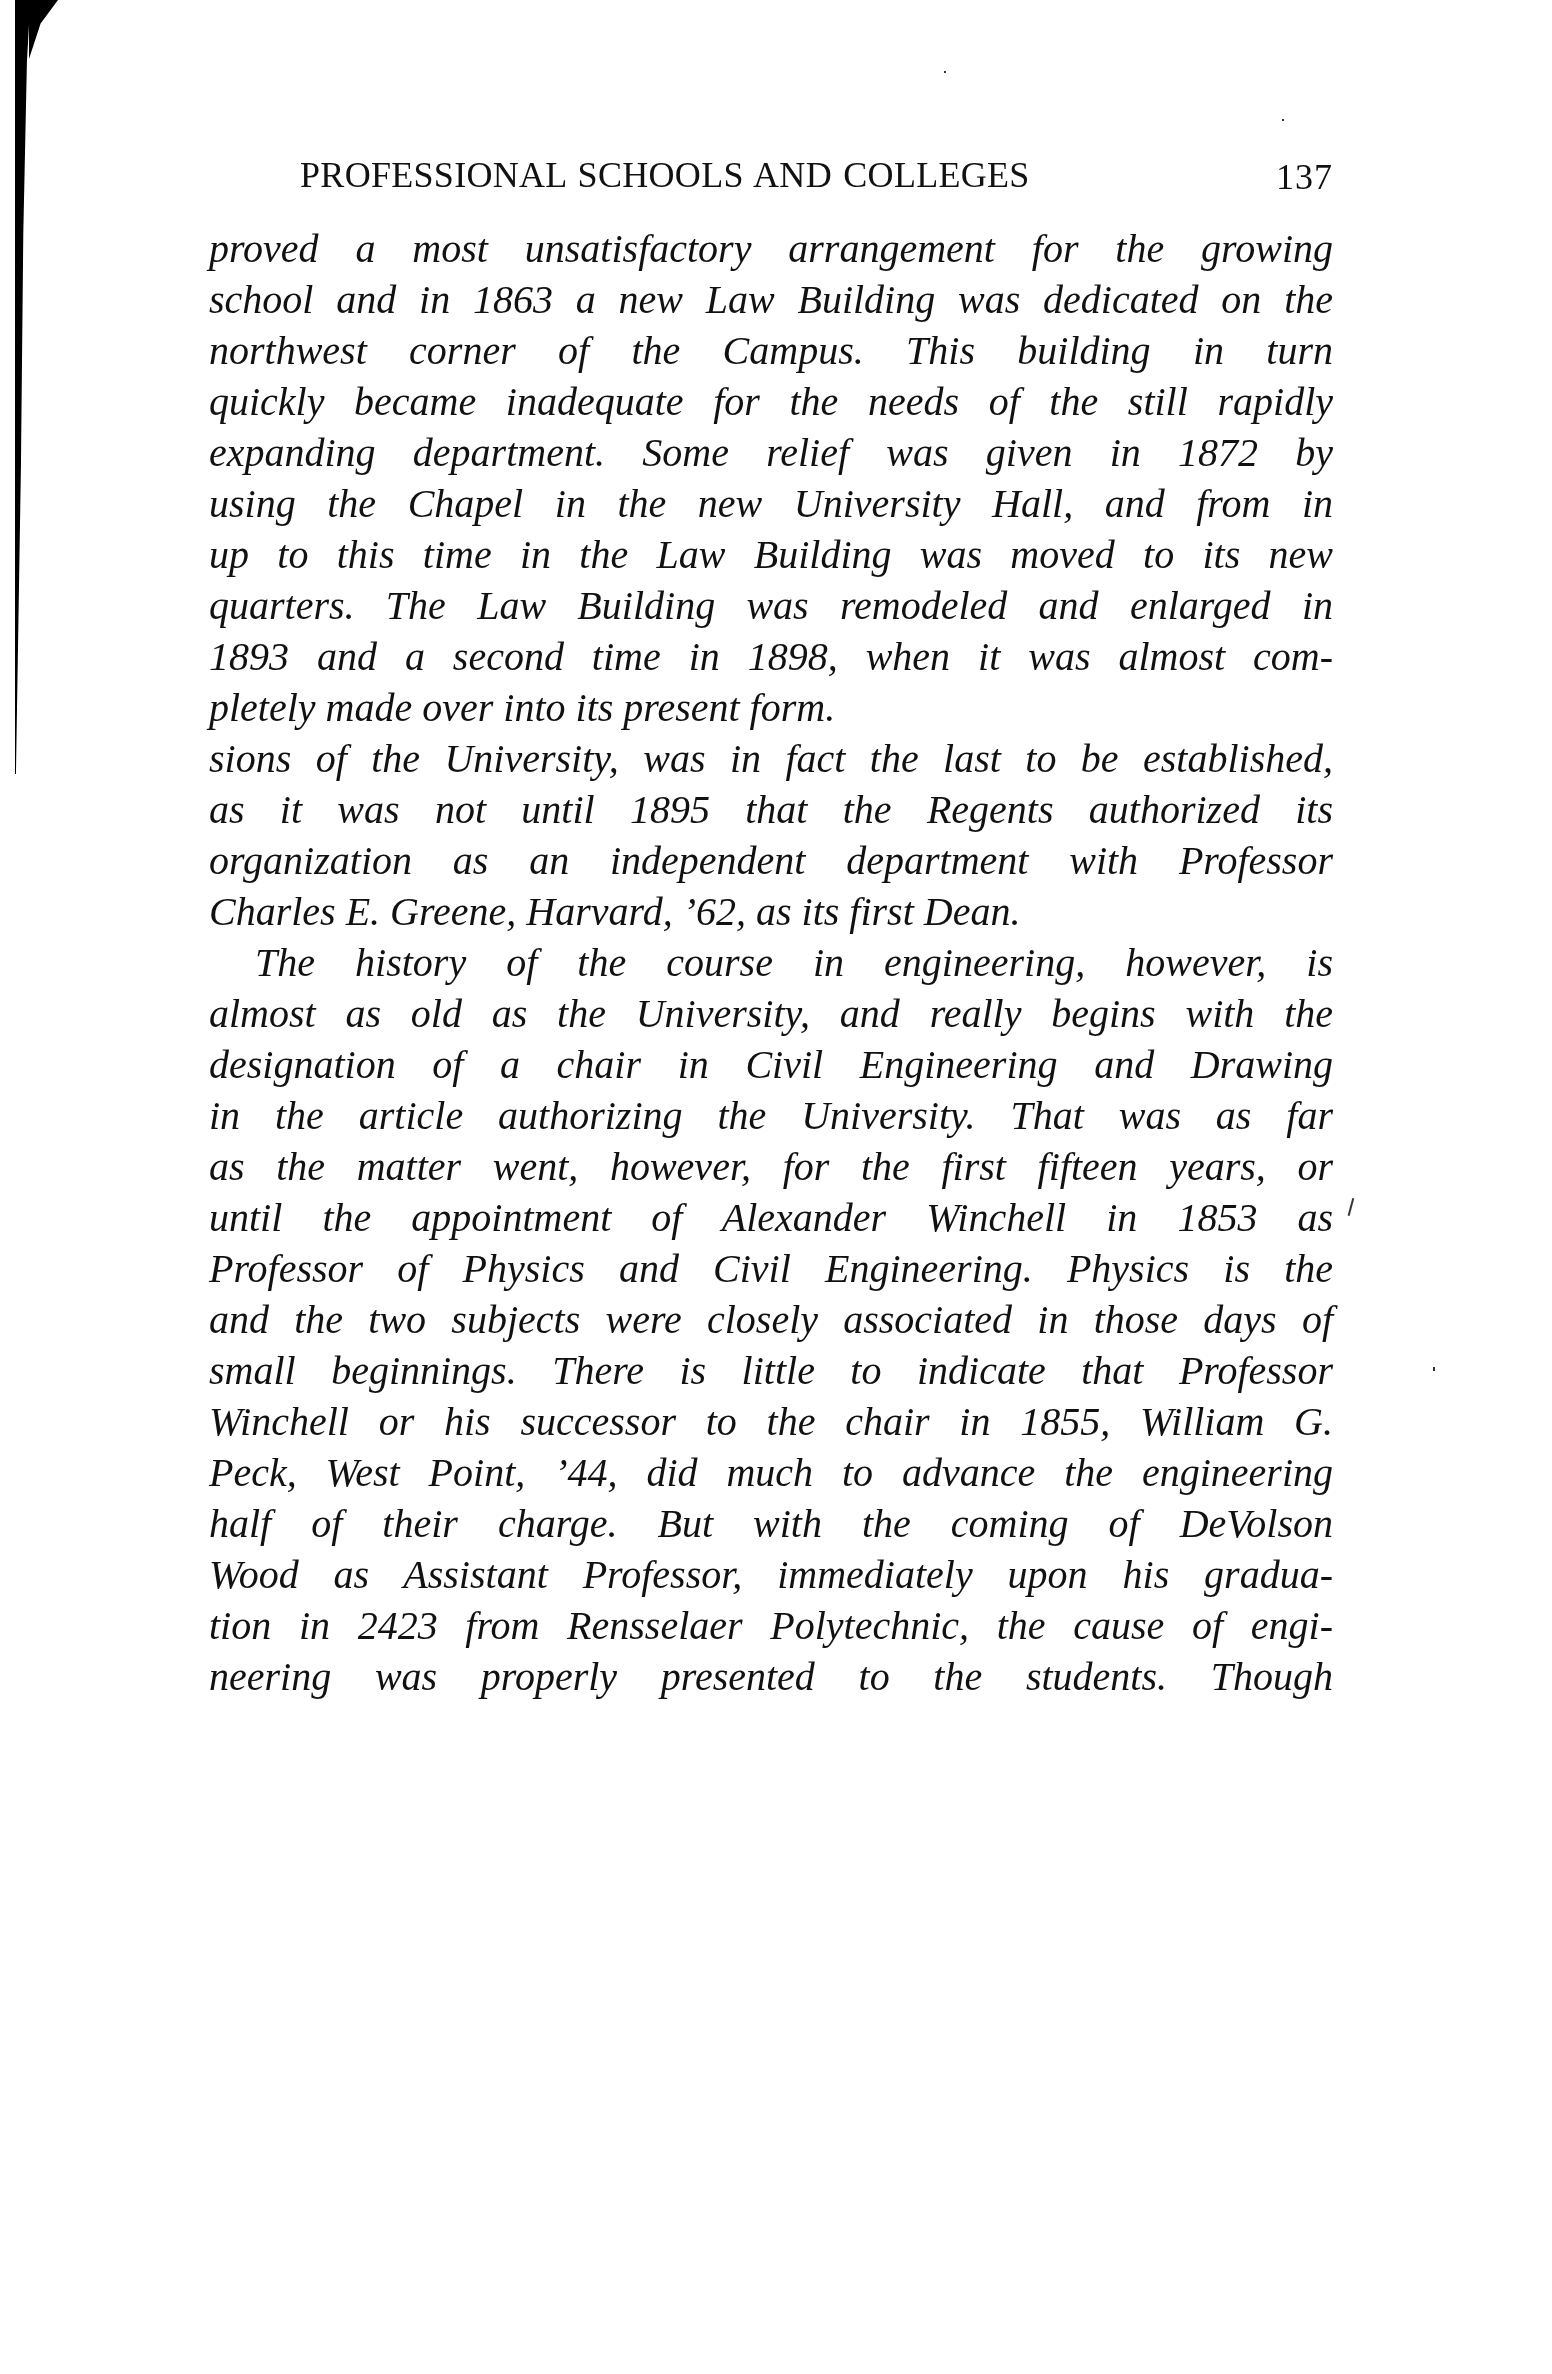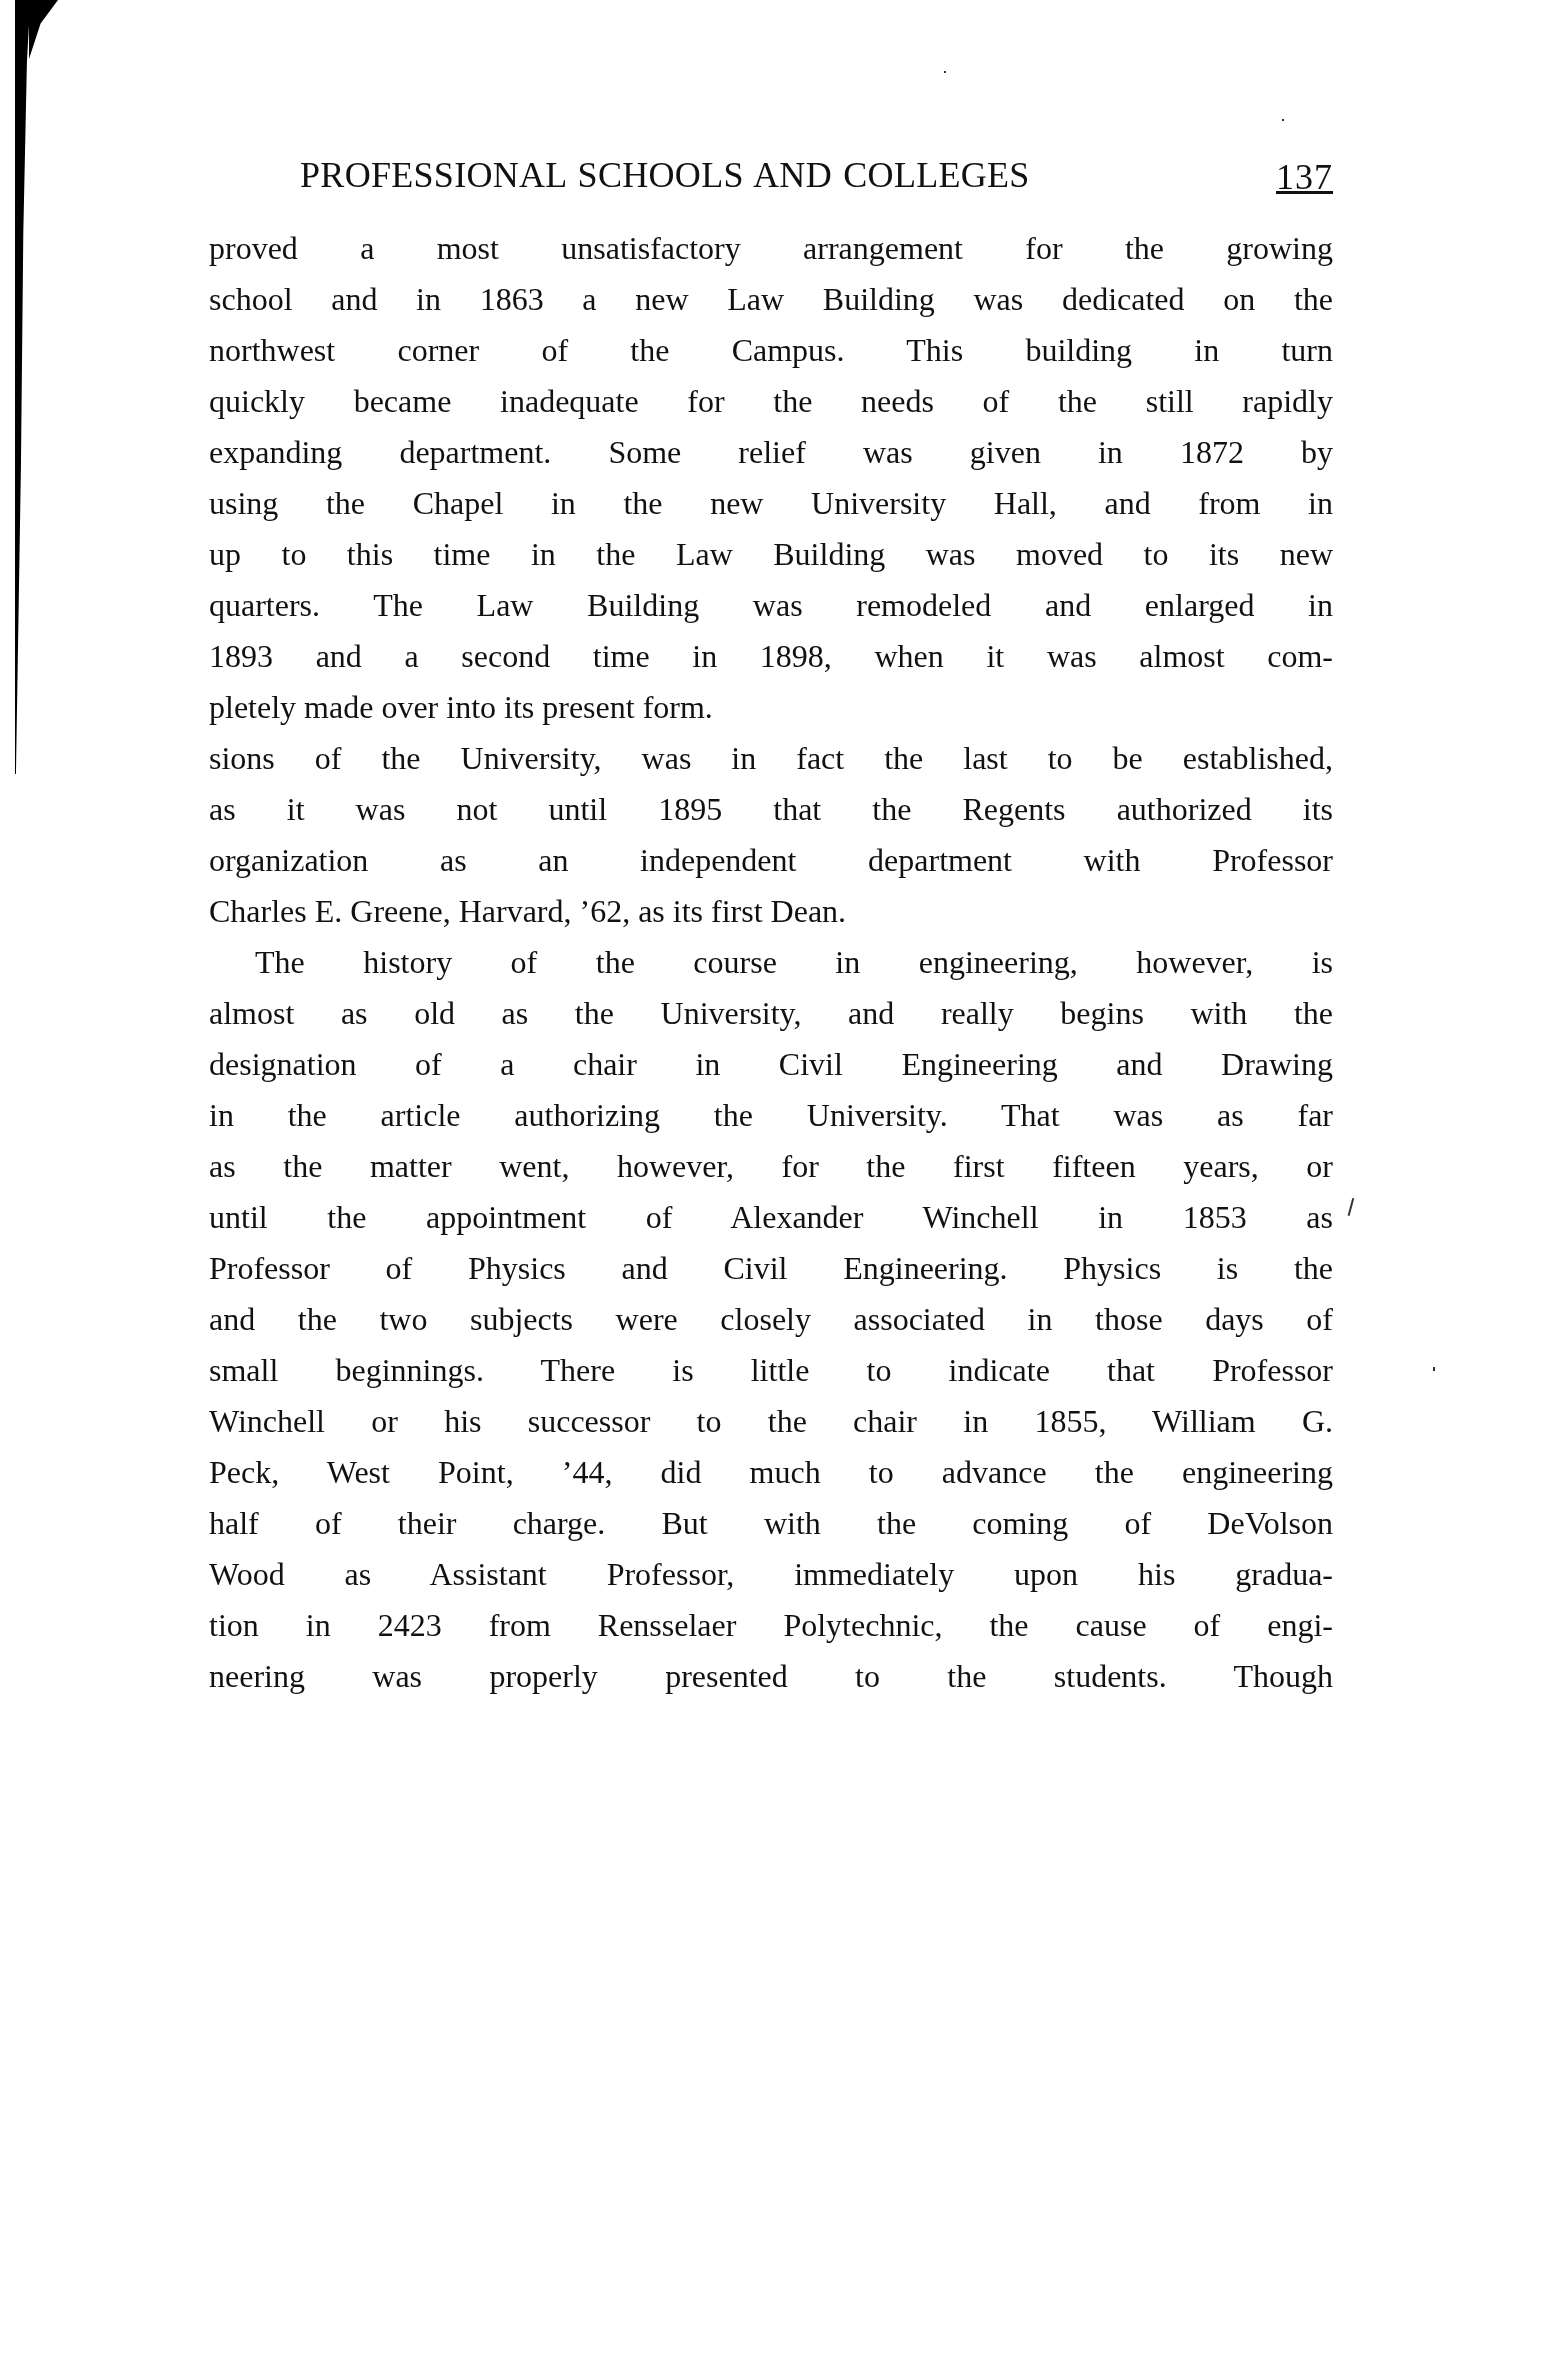--- a/index.html
+++ b/index.html
@@ -49,37 +49,37 @@
       top: 0;
       white-space: nowrap;
       word-spacing: 2px;
     }
     .running-head .page-num {
       position: absolute;
       right: 0;
       top: 2px;
       white-space: nowrap;
       letter-spacing: 1px;
-      text-decoration: underline;
     }
     .text-block {
       position: absolute;
       left: 209px;
       top: 223px;
       width: 1124px;
     }
     .line {
       display: block;
       height: 51px;
       line-height: 51px;
-      font-size: 32px;
+      font-size: 40px;
       text-align: justify;
       text-align-last: justify;
       white-space: nowrap;
       overflow: visible;
+      font-style: italic;
     }
     .line.indent {
       padding-left: 46px;
     }
     .line.last {
       text-align-last: left;
     }
     .line-inner {
       display: block;
       white-space: normal;

